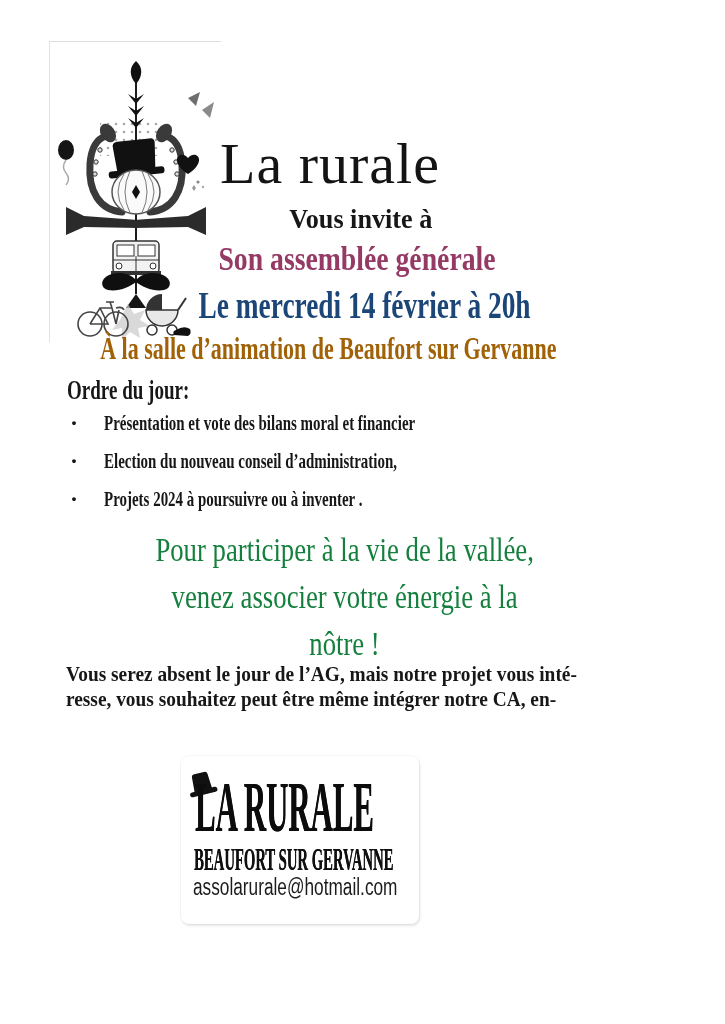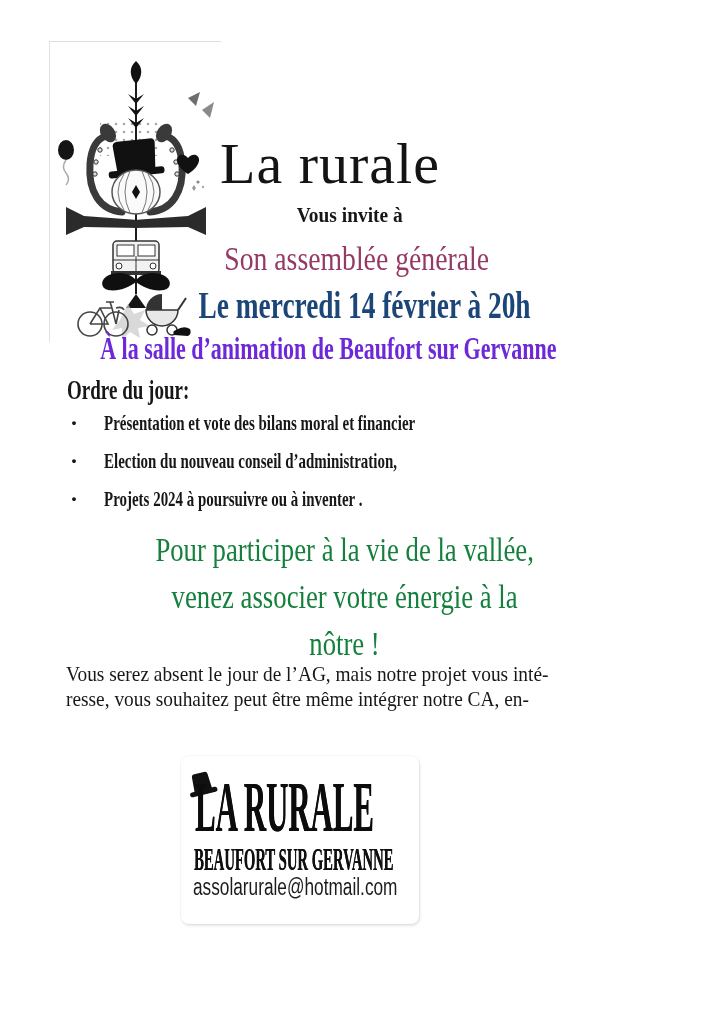--- a/index.html
+++ b/index.html
@@ -10,38 +10,38 @@
   .cx{display:inline-block;transform:scaleX(var(--sx,1));transform-origin:center;white-space:nowrap;}
   .cxl{display:inline-block;transform:scaleX(var(--sx,1));transform-origin:left center;white-space:nowrap;}
 
   
   .artwork{position:absolute;left:49px;top:41px;width:171px;height:300px;
            border-top:1px solid #dedede;border-left:1px solid #e3e3e3;}
 
   
   .cline{position:absolute;display:flex;justify-content:center;white-space:nowrap;}
   .title   {left:0;width:660px;top:130px;font-size:58px;letter-spacing:1px;color:#141414;}
-  .invite  {left:5px;width:690px;top:204px;font-size:20px;font-weight:bold;}
-  .event   {left:0;width:714px;top:241px;font-size:33px;font-weight:normal;color:#943a65;}
+  .invite  {left:16px;width:690px;top:204px;font-size:27px;font-weight:bold;}
+  .event   {left:0;width:714px;top:241px;font-size:33px;font-weight:bold;color:#943a65;}
   .datetime{left:0;width:730px;top:283px;font-size:38px;font-weight:bold;color:#1d4678;}
-  .venue   {left:0;width:656px;top:331px;font-size:31px;font-weight:bold;color:#6d28d9;}
+  .venue   {left:0;width:656px;top:331px;font-size:31px;font-weight:bold;color:#a16207;}
 
   
   .agenda-heading{position:absolute;left:67px;top:374px;font-size:28px;font-weight:bold;}
   .bullet-row{position:absolute;left:70px;display:flex;align-items:flex-start;
               font-size:22px;font-weight:bold;}
   .bullet-row .dot{width:34px;flex:0 0 34px;font-size:24px;line-height:26px;}
   .b1{top:410px}.b2{top:448px}.b3{top:486px}
 
   
   .callout{position:absolute;left:0;width:690px;top:527px;text-align:center;
            color:#15803d;font-size:33px;line-height:47px;}
 
   
-  .note{position:absolute;left:66px;top:661px;font-size:22px;font-weight:normal;line-height:25px;}
+  .note{position:absolute;left:66px;top:661px;font-size:22px;font-weight:bold;line-height:25px;}
 
   
   .logo-card{position:absolute;left:181px;top:756px;width:238px;height:168px;
              background:#fff;border-radius:8px;
              box-shadow:1px 2px 3px rgba(0,0,0,0.10), 0 0 0 1px rgba(0,0,0,0.03);}
   .logo-hat{position:absolute;left:1px;top:10px;transform:rotate(-14deg);}
   .logo-brand{position:absolute;left:14px;top:14px;font-size:56px;font-weight:bold;color:#0c0c0c;
               line-height:56px;transform:scale(0.55,1.3);transform-origin:left top;white-space:nowrap;
               text-shadow:0.5px 0 0 #0c0c0c;}
   .logo-location{position:absolute;left:13px;top:88px;font-size:30px;font-weight:bold;color:#101010;

